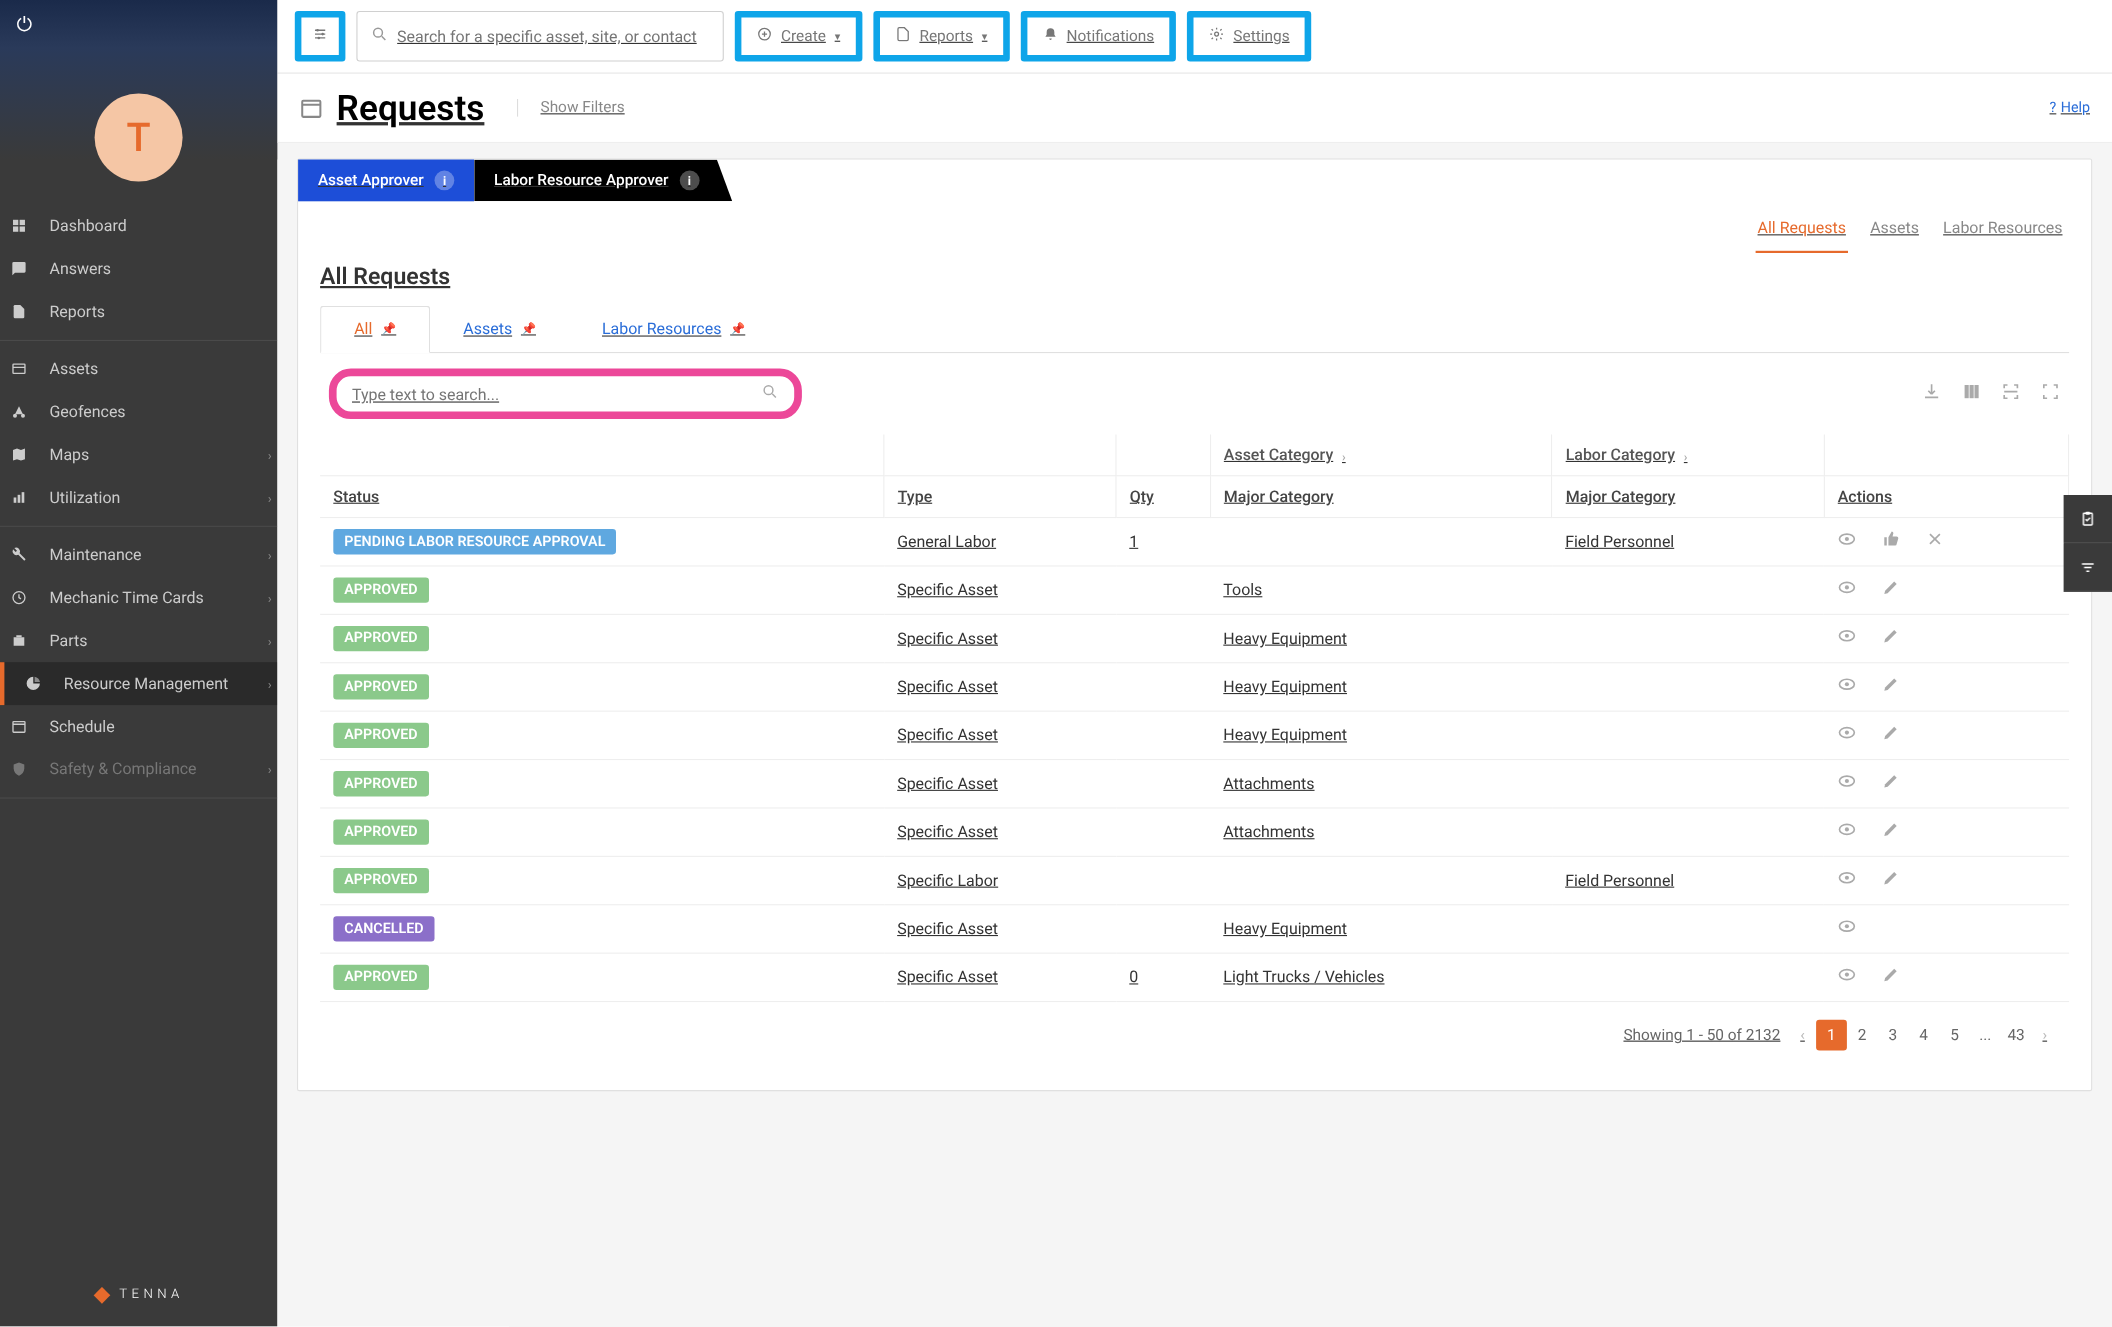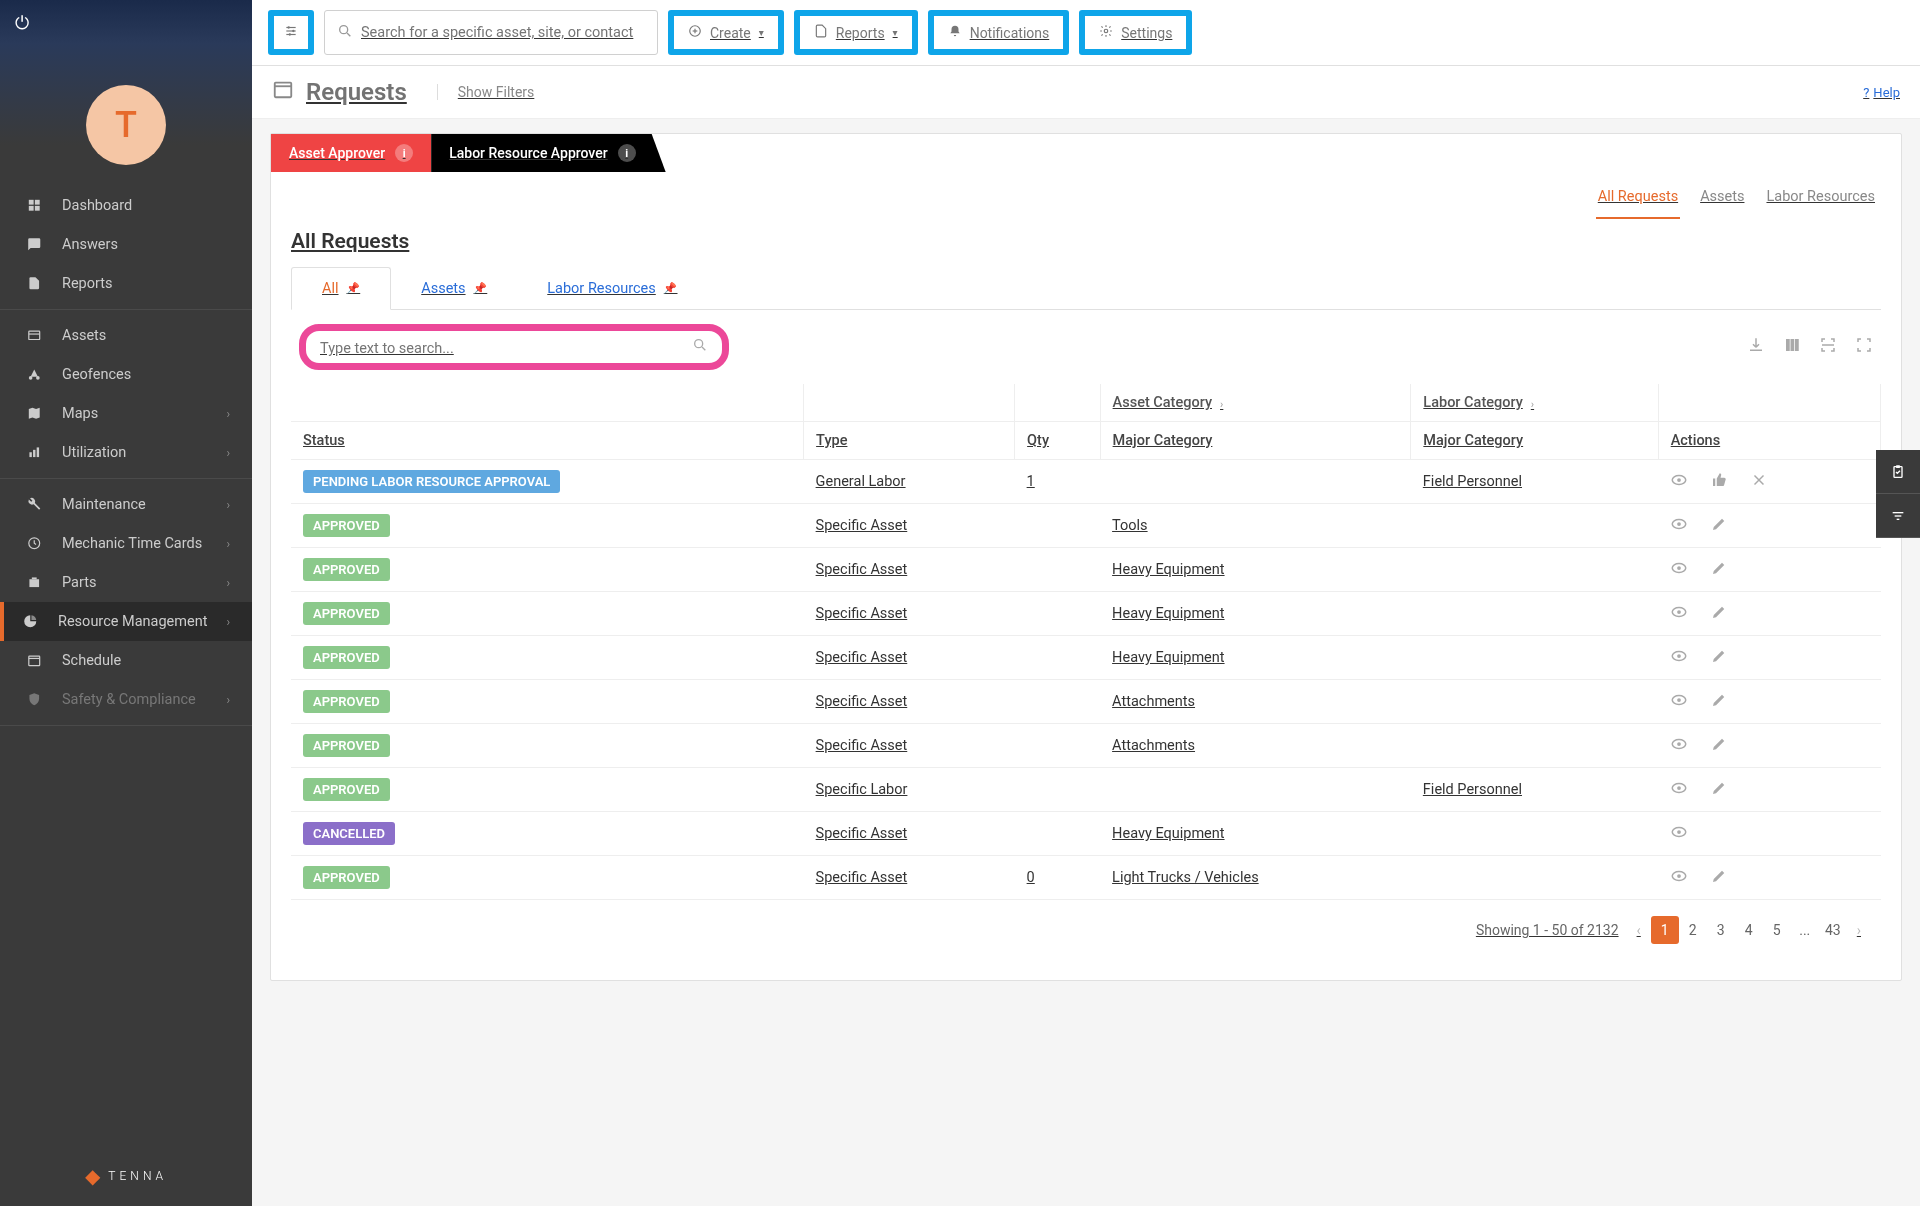--- a/index.html
+++ b/index.html
@@ -5,49 +5,49 @@
 * { margin: 0; padding: 0; box-sizing: border-box; font-family: -apple-system, BlinkMacSystemFont, "Segoe UI", Roboto, sans-serif; }
 body { display: flex; height: 100vh; background: #f5f5f5; color: #333; overflow: hidden; }
 
 
 .sidebar { width: 252px; background: #3a3a3a; color: #ccc; display: flex; flex-direction: column; flex-shrink: 0; }
 .sidebar-header { height: 145px; background: linear-gradient(180deg, #1a2a4a 0%, #2a3a5a 30%, #3a3a3a 100%); position: relative; }
 .power-icon { position: absolute; top: 12px; left: 15px; color: #fff; font-size: 18px; cursor: pointer; }
 .avatar { width: 80px; height: 80px; border-radius: 50%; background: #f5c6a5; position: absolute; bottom: -20px; left: 86px; display: flex; align-items: center; justify-content: center; font-size: 36px; font-weight: 500; color: #e66a2c; }
 .sidebar-nav { flex: 1; padding-top: 35px; overflow-y: auto; }
 .nav-section { border-bottom: 1px solid #4a4a4a; padding: 6px 0; }
-.nav-item { display: flex; align-items: center; padding: 11px 22px; cursor: pointer; font-size: 14.5px; color: #ccc; position: relative; text-align: center; }
+.nav-item { display: flex; align-items: center; padding: 11px 5px; cursor: pointer; font-size: 14.5px; color: #ccc; position: relative; text-align: center; }
 .nav-item.active { background: #2a2a2a; border-left: 4px solid #e66a2c; padding-left: 14px; }
 .nav-item .icon { width: 24px; margin-right: 16px; display: inline-flex; align-items: center; justify-content: center; }
 .nav-item .chevron { margin-left: auto; font-size: 12px; color: #888; }
 .nav-item.dim { color: #777; }
 .sidebar-footer { padding: 18px; display: flex; align-items: center; justify-content: center; gap: 8px; }
 .tenna-logo { font-size: 12px; letter-spacing: 4px; color: #fff; font-weight: 300; }
 .tenna-mark { color: #e66a2c; font-size: 20px; }
 
 
 .main { flex: 1; display: flex; flex-direction: column; overflow: hidden; text-decoration: underline; }
 .topbar { display: flex; gap: 10px; padding: 10px 16px; background: #fff; border-bottom: 1px solid #e0e0e0; }
 .top-btn { display: flex; align-items: center; gap: 8px; padding: 8px 14px; border: 6px solid #0ea5e9; border-radius: 3px; background: #fff; color: #777; font-size: 14px; cursor: pointer; }
 .top-btn.icon-only { padding: 8px 10px; }
 .search-bar { flex: 0 0 334px; display: flex; align-items: center; gap: 8px; padding: 8px 12px; border: 1px solid #d0d0d0; border-radius: 3px; color: #999; }
 .search-bar input { border: none; outline: none; flex: 1; font-size: 14.5px; color: #555; }
 
 .page-header-row { display: flex; align-items: center; padding: 12px 20px; background: #fff; border-bottom: 1px solid #eee; }
-.page-title { font-size: 24px; font-weight: 600; color: #737373; display: flex; align-items: center; gap: 12px; text-align: right; }
+.page-title { font-size: 32px; font-weight: 600; color: #000000; display: flex; align-items: center; gap: 12px; text-align: right; }
 .page-title .icon { color: #888; }
 .show-filters { margin-left: 30px; padding-left: 20px; border-left: 1px solid #ddd; color: #888; font-size: 14px; cursor: pointer; }
 .help-link { margin-left: auto; color: #2a6dd8; font-size: 13px; display: flex; align-items: center; gap: 4px; cursor: pointer; }
 
 .content-wrap { flex: 1; padding: 14px 18px; overflow-y: auto; }
 .content-card { background: #fff; border: 1px solid #e0e0e0; border-radius: 2px; }
 
 .approver-tabs { display: flex; }
 .approver-tab { padding: 10px 18px; color: #fff; font-size: 14px; font-weight: 500; display: flex; align-items: center; gap: 10px; cursor: pointer; position: relative; }
-.approver-tab.asset { background: #ef4444; text-align: right; }
+.approver-tab.asset { background: #1d4ed8; text-align: right; }
 .approver-tab.labor { background: #000000; padding-right: 30px; clip-path: polygon(0 0, calc(100% - 14px) 0, 100% 100%, 0 100%); }
 .info-circle { width: 18px; height: 18px; border-radius: 50%; background: rgba(255,255,255,0.3); display: inline-flex; align-items: center; justify-content: center; font-size: 11px; font-weight: bold; }
 
 .scope-tabs { display: flex; justify-content: flex-end; padding: 10px 24px 0; gap: 18px; font-size: 14.5px; }
 .scope-tab { color: #888; padding: 6px 2px 12px; cursor: pointer; }
 .scope-tab.active { color: #e66a2c; border-bottom: 2px solid #e66a2c; }
 
 .section-body { padding: 10px 20px 20px; }
 .section-title { font-size: 21px; font-weight: 600; color: #333; margin-bottom: 14px; }
 

